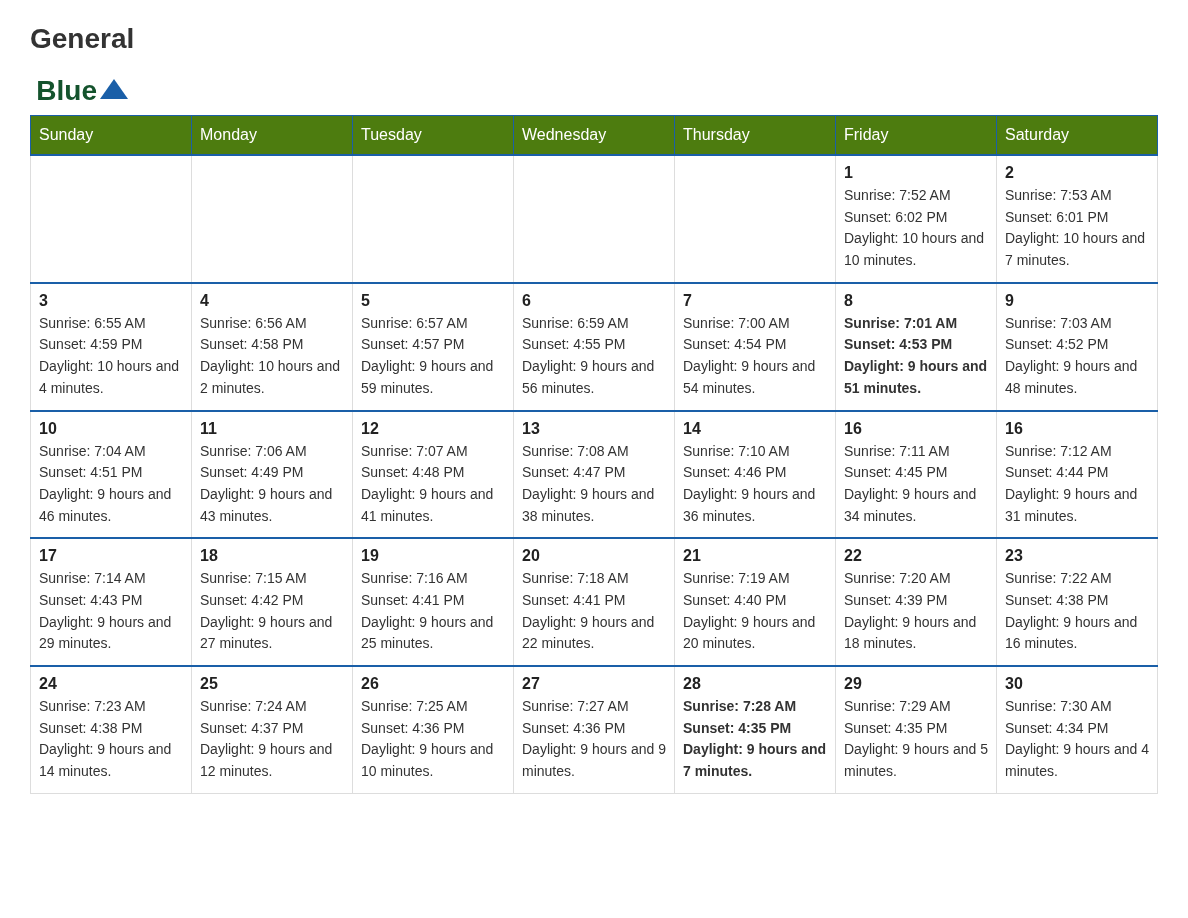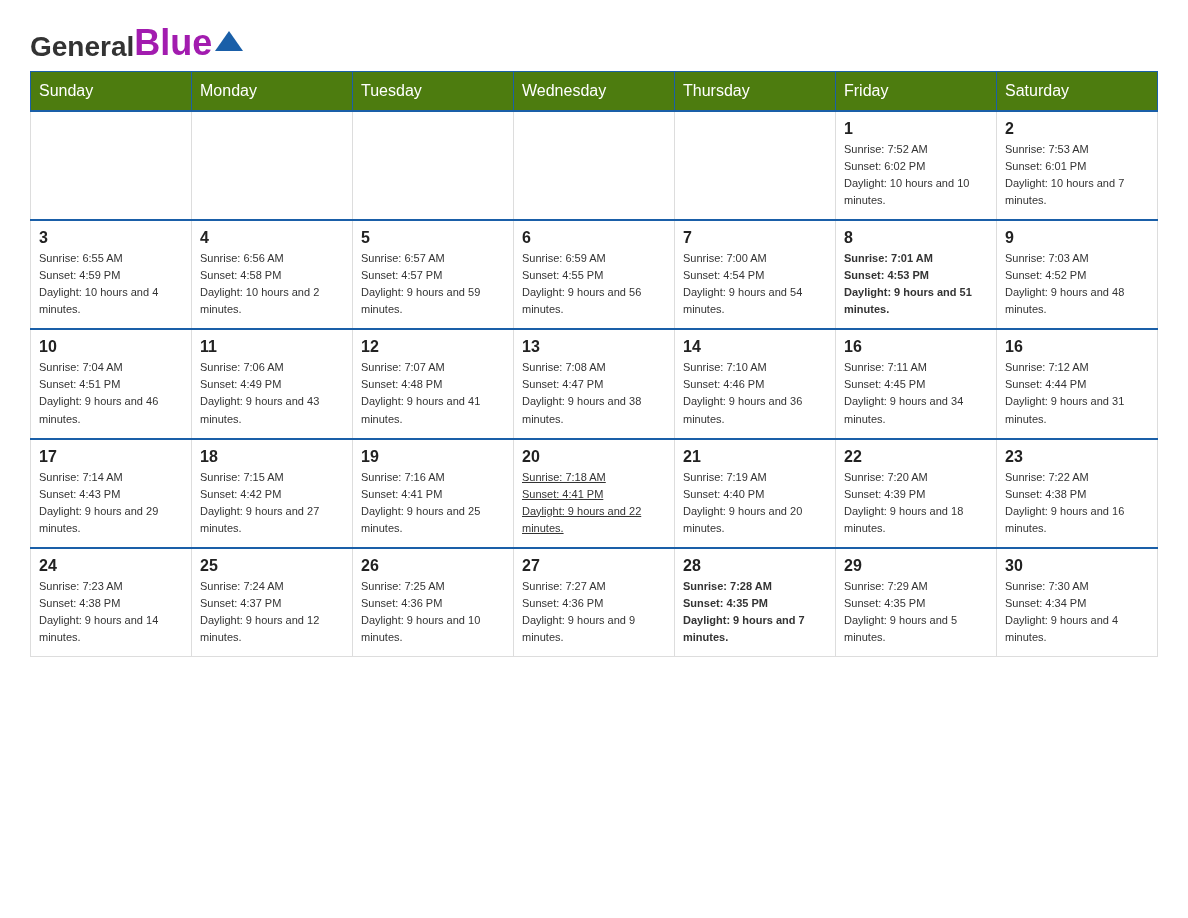--- a/index.html
+++ b/index.html
@@ -11,34 +11,35 @@
       min-height: 918px;
     }
     .header {
       display: flex;
       justify-content: space-between;
       align-items: flex-start;
       margin-bottom: 10px;
     }
     .logo {
       display: flex;
-      flex-direction: row;
-      align-items: flex-end;
+      flex-direction: column;
+      align-items: center;
       padding-top: 5px;
+      gap: 24px;
     }
     .logo-general {
       font-size: 28px;
       font-weight: bold;
       color: #333;
       line-height: 1;
     }
     .logo-blue {
-      font-size: 36px;
+      font-size: 28px;
       font-weight: bold;
-      color: #a21caf;
+      color: #14532d;
       display: flex;
       align-items: center;
       line-height: 1;
     }
     .logo-triangle {
       width: 0;
       height: 0;
       border-left: 14px solid transparent;
       border-right: 14px solid transparent;
       border-bottom: 20px solid #1a5fa8;
@@ -93,21 +94,21 @@
       border-top: 1px solid #ddd;
     }
     .day-number {
       font-size: 16px;
       font-weight: bold;
       color: #222;
       display: block;
       margin-bottom: 3px;
     }
     .day-info {
-      font-size: 11px;
+      font-size: 14px;
       color: #333;
       line-height: 1.55;
     }
     .empty-cell {
       background: #f9f9f9;
     }
   </style>
 </head>
 <body>
 
@@ -255,21 +256,21 @@
 Daylight: 9 hours and 27 minutes.</div>
         </td>
         <td>
           <span class="day-number">19</span>
           <div class="day-info" style="white-space: pre-line;">Sunrise: 7:16 AM
 Sunset: 4:41 PM
 Daylight: 9 hours and 25 minutes.</div>
         </td>
         <td>
           <span class="day-number">20</span>
-          <div class="day-info" style="white-space: pre-line; text-decoration: underline;">Sunrise: 7:18 AM
+          <div class="day-info" style="white-space: pre-line;">Sunrise: 7:18 AM
 Sunset: 4:41 PM
 Daylight: 9 hours and 22 minutes.</div>
         </td>
         <td>
           <span class="day-number">21</span>
           <div class="day-info" style="white-space: pre-line;">Sunrise: 7:19 AM
 Sunset: 4:40 PM
 Daylight: 9 hours and 20 minutes.</div>
         </td>
         <td>

